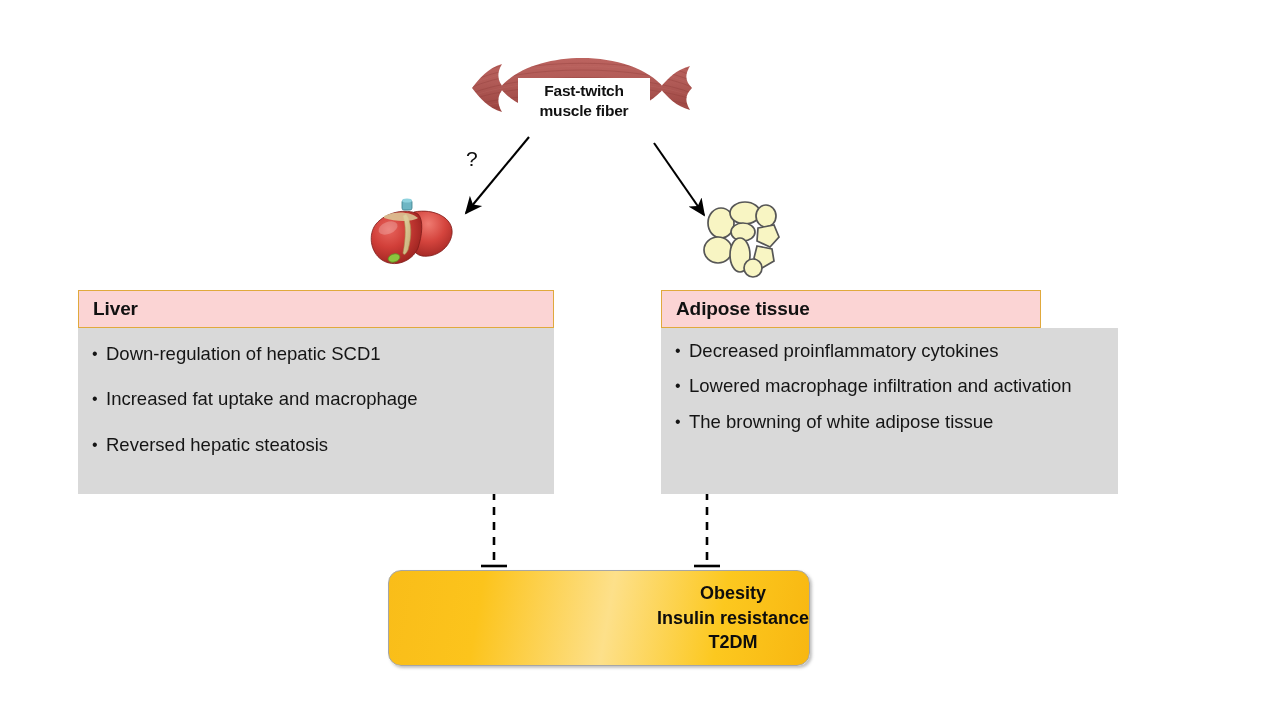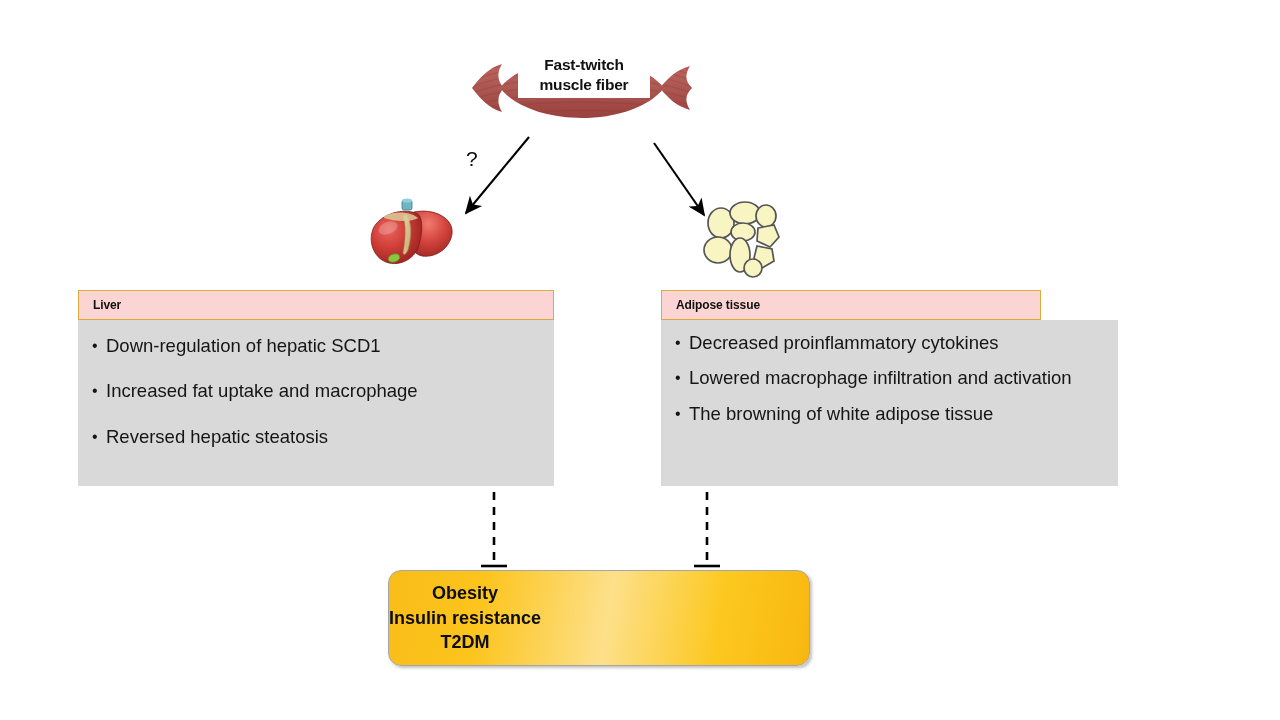--- a/index.html
+++ b/index.html
@@ -25,21 +25,21 @@
     position: absolute;
     left: 462px;
     top: 38px;
     width: 240px;
     height: 100px;
   }
   #muscle-fiber svg { display: block; }
   #muscle-label {
     position: absolute;
     left: 518px;
-    top: 52px;
+    top: 78px;
     width: 128px;
     background: #ffffff;
     text-align: center;
     font-size: 15.5px;
     font-weight: bold;
     color: #111111;
     line-height: 1.28;
     padding: 3px 2px;
     letter-spacing: -0.2px;
   }
@@ -80,21 +80,21 @@
   }
   #label-left-arrow { left: 466px; top: 147px; }
   #label-right-arrow { left: 678px; top: 148px; }
 
   
   .panel { position: absolute; }
   .panel-header {
     border: 1.3px solid #e0a93c;
     background: #fbd4d4;
     box-sizing: border-box;
-    font-size: 12px;
+    font-size: 19px;
     font-weight: bold;
     color: #111111;
     padding: 7px 12px 7px 14px;
     letter-spacing: -0.1px;
   }
   .panel-body {
     background: #d9d9d9;
     box-sizing: border-box;
     padding: 14px 14px 10px 14px;
   }
@@ -139,21 +139,21 @@
     border: 1.6px solid #a6a6a6;
     border-radius: 13px;
     background: linear-gradient(100deg,
                 #f9bd19 0%,
                 #fcc41c 22%,
                 #fde08a 52%,
                 #fcc81f 78%,
                 #f8b711 100%);
     display: flex;
     align-items: center;
-    justify-content: flex-start;
+    justify-content: flex-end;
     box-shadow: 2px 2px 3px rgba(120,120,120,0.45);
   }
   #outcome-text {
     text-align: center;
     font-size: 18px;
     font-weight: bold;
     color: #0d0d0d;
     line-height: 1.36;
     white-space: pre-line;
   }

